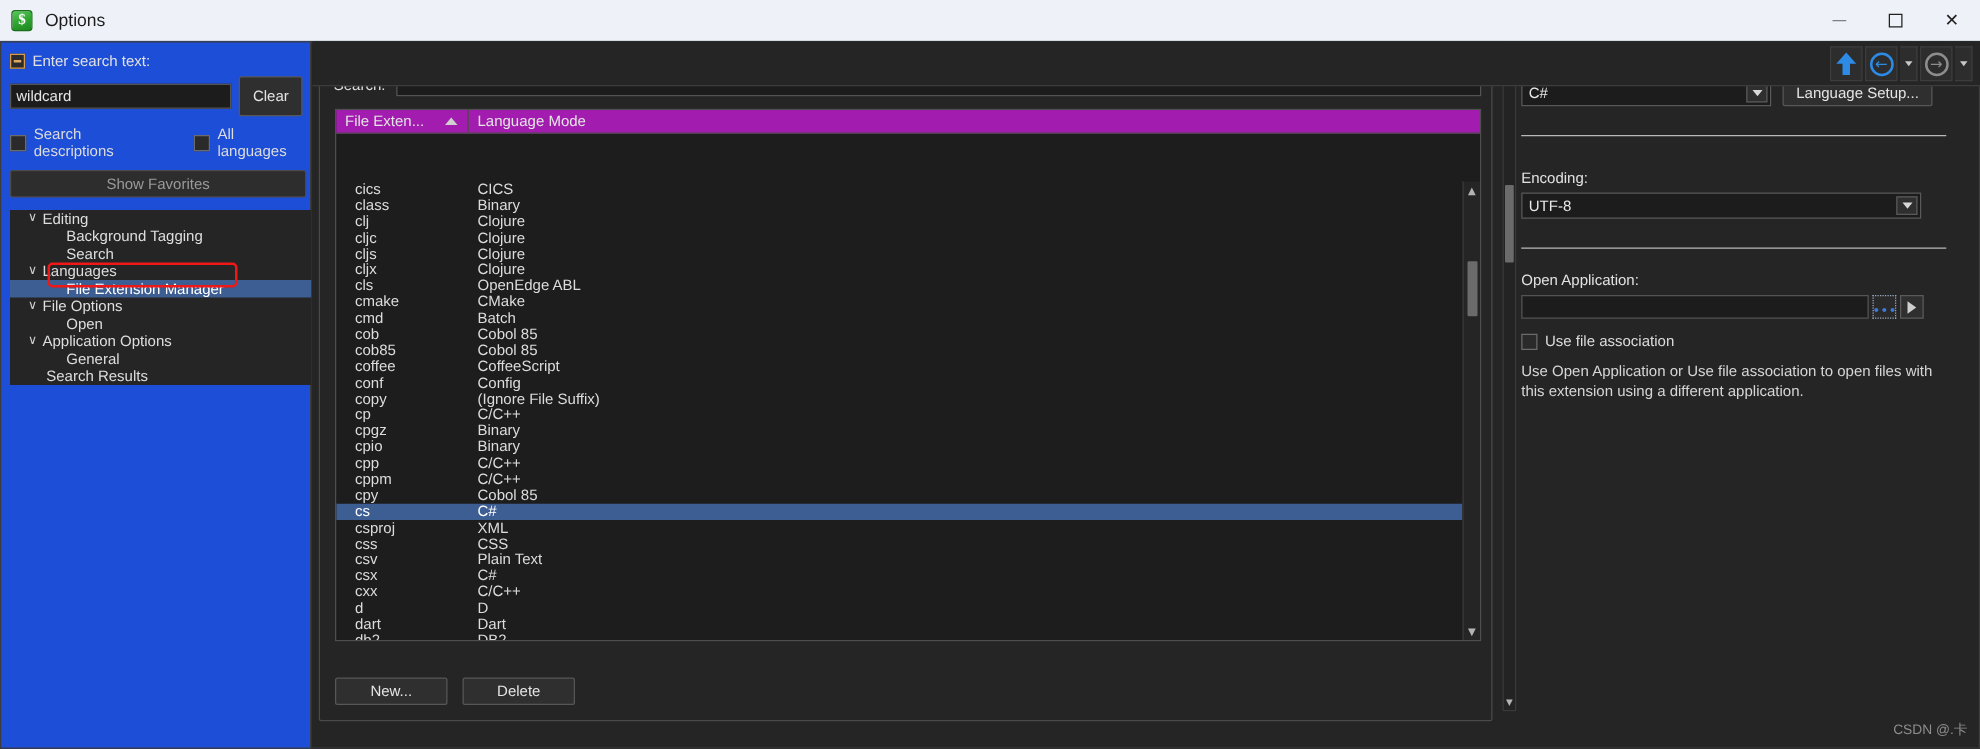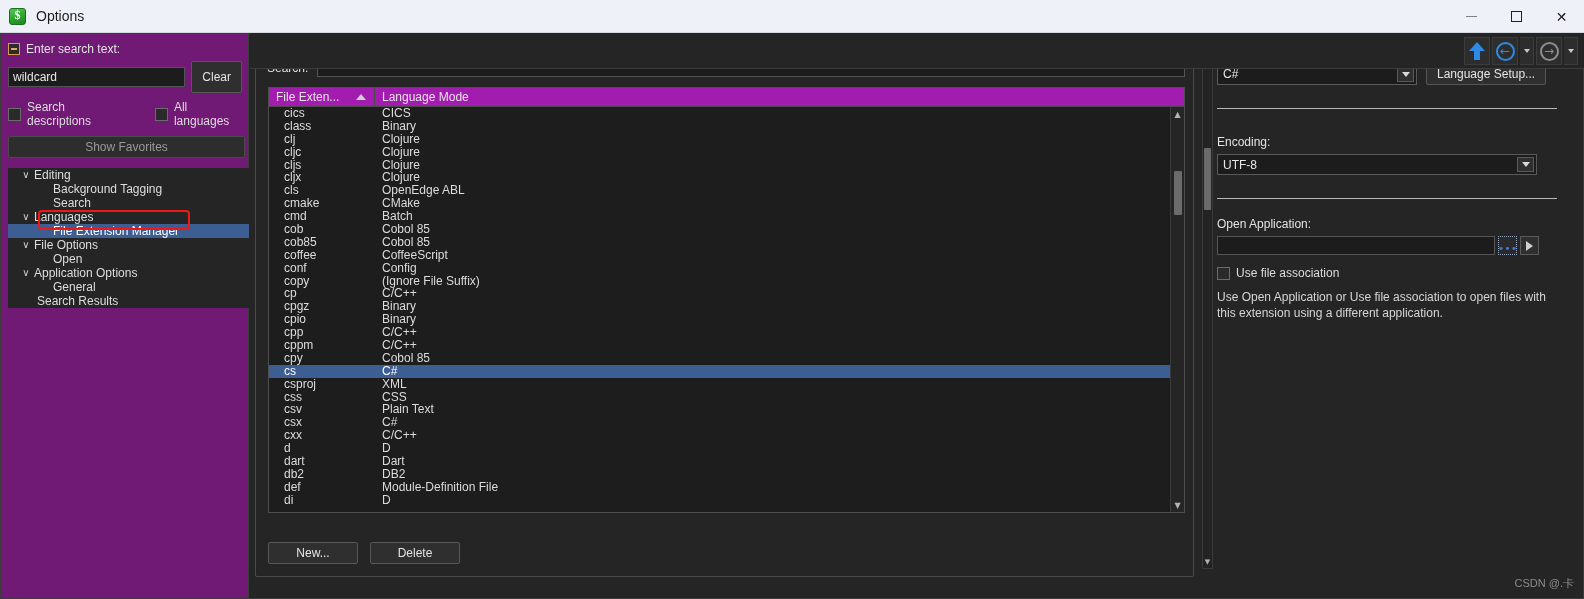--- a/index.html
+++ b/index.html
@@ -67,21 +67,21 @@
     height: 566px;
     position: relative;
     background: #252526;
     display: flex;
   }
 
   
   .left-col {
     width: 249px;
     flex: none;
-    background: #701a75;
+    background: #1d4ed8;
     padding: 7px 4px 0 4px;
     border-right: 1px solid #3c3c3c;
     position: relative;
   }
   .search-head {
     display: flex;
     align-items: center;
     gap: 6px;
     padding: 2px 2px 5px 4px;
   }
@@ -268,20 +268,21 @@
     transform: translateY(-50%);
     width: 0; height: 0;
     border-left: 5px solid transparent;
     border-right: 5px solid transparent;
     border-bottom: 6px solid #cfcfcf;
   }
   .list-body {
     flex: 1 1 auto;
     position: relative;
     overflow: hidden;
+    margin-top: 38px;
   }
   .row {
     display: flex;
     height: 12.9px;
     font-size: 12px;
     line-height: 12.9px;
     color: #dcdcdc;
   }
   .row .c0 { width: 106px; padding-left: 15px; }
   .row .c1 { flex: 1 1 auto; padding-left: 7px; }

